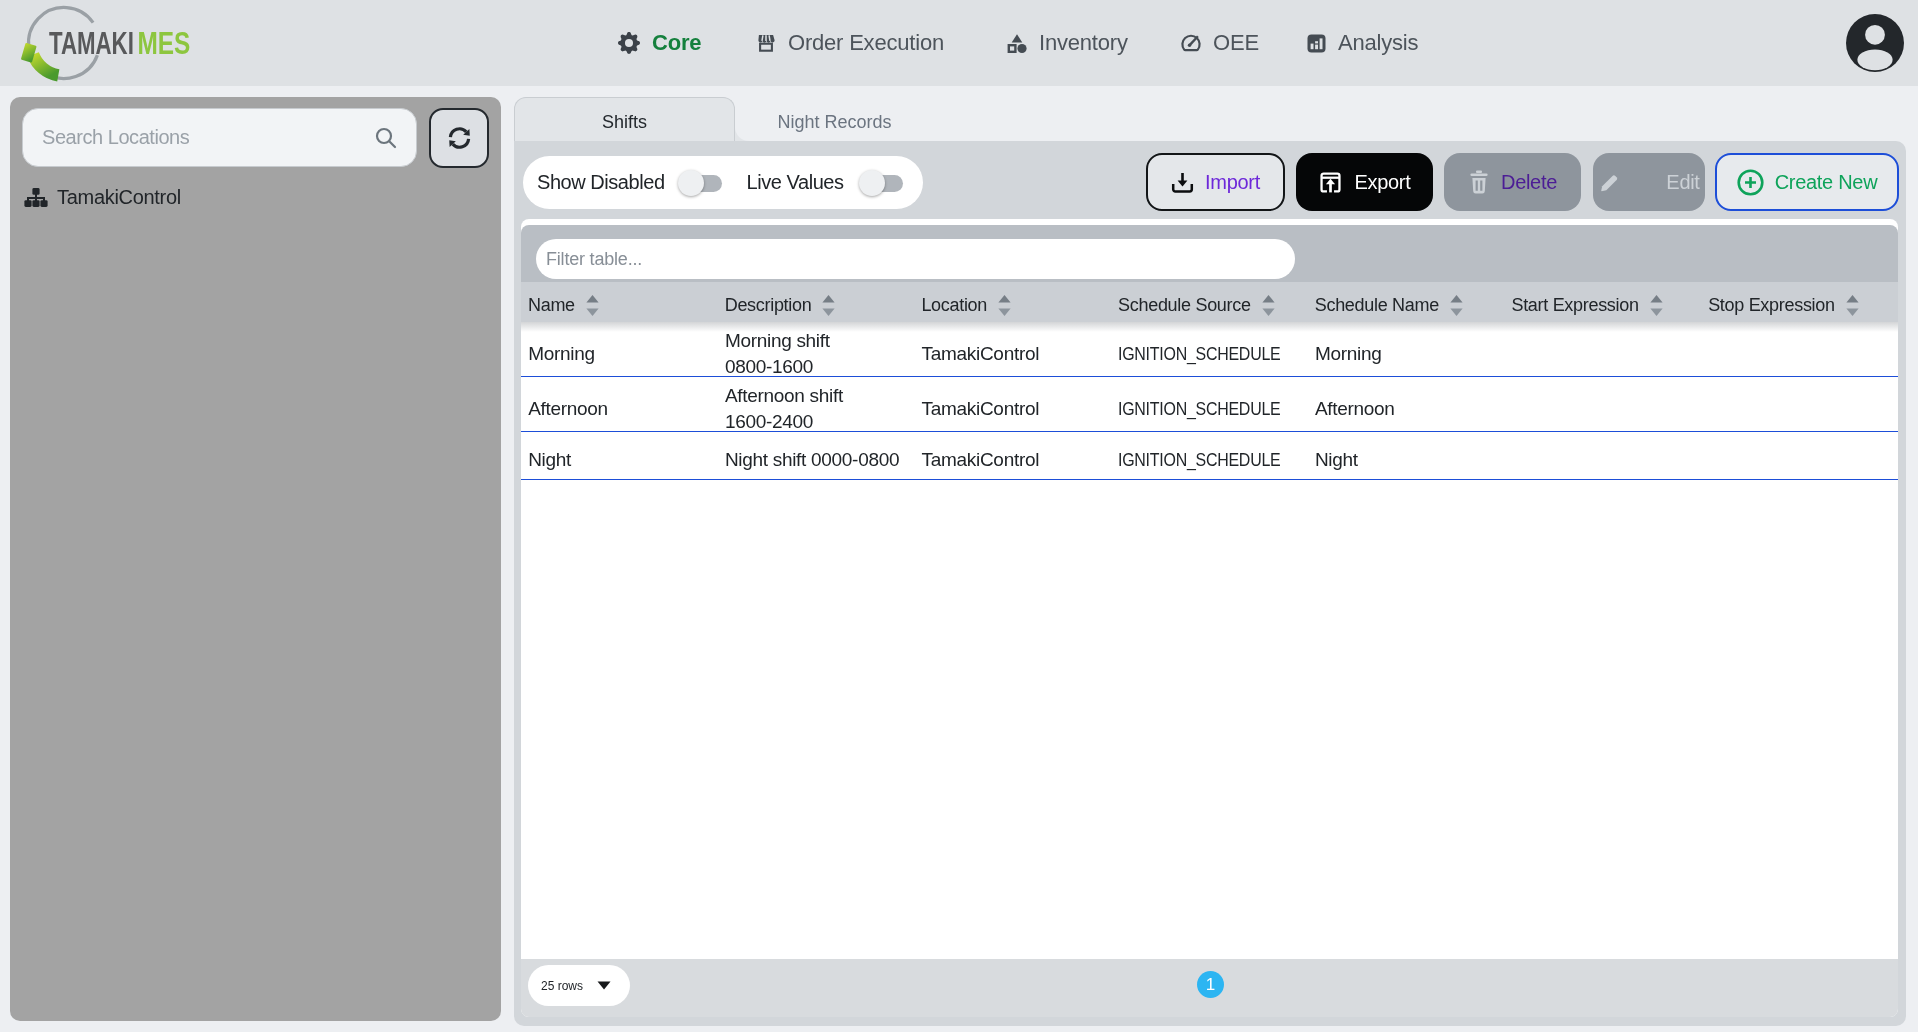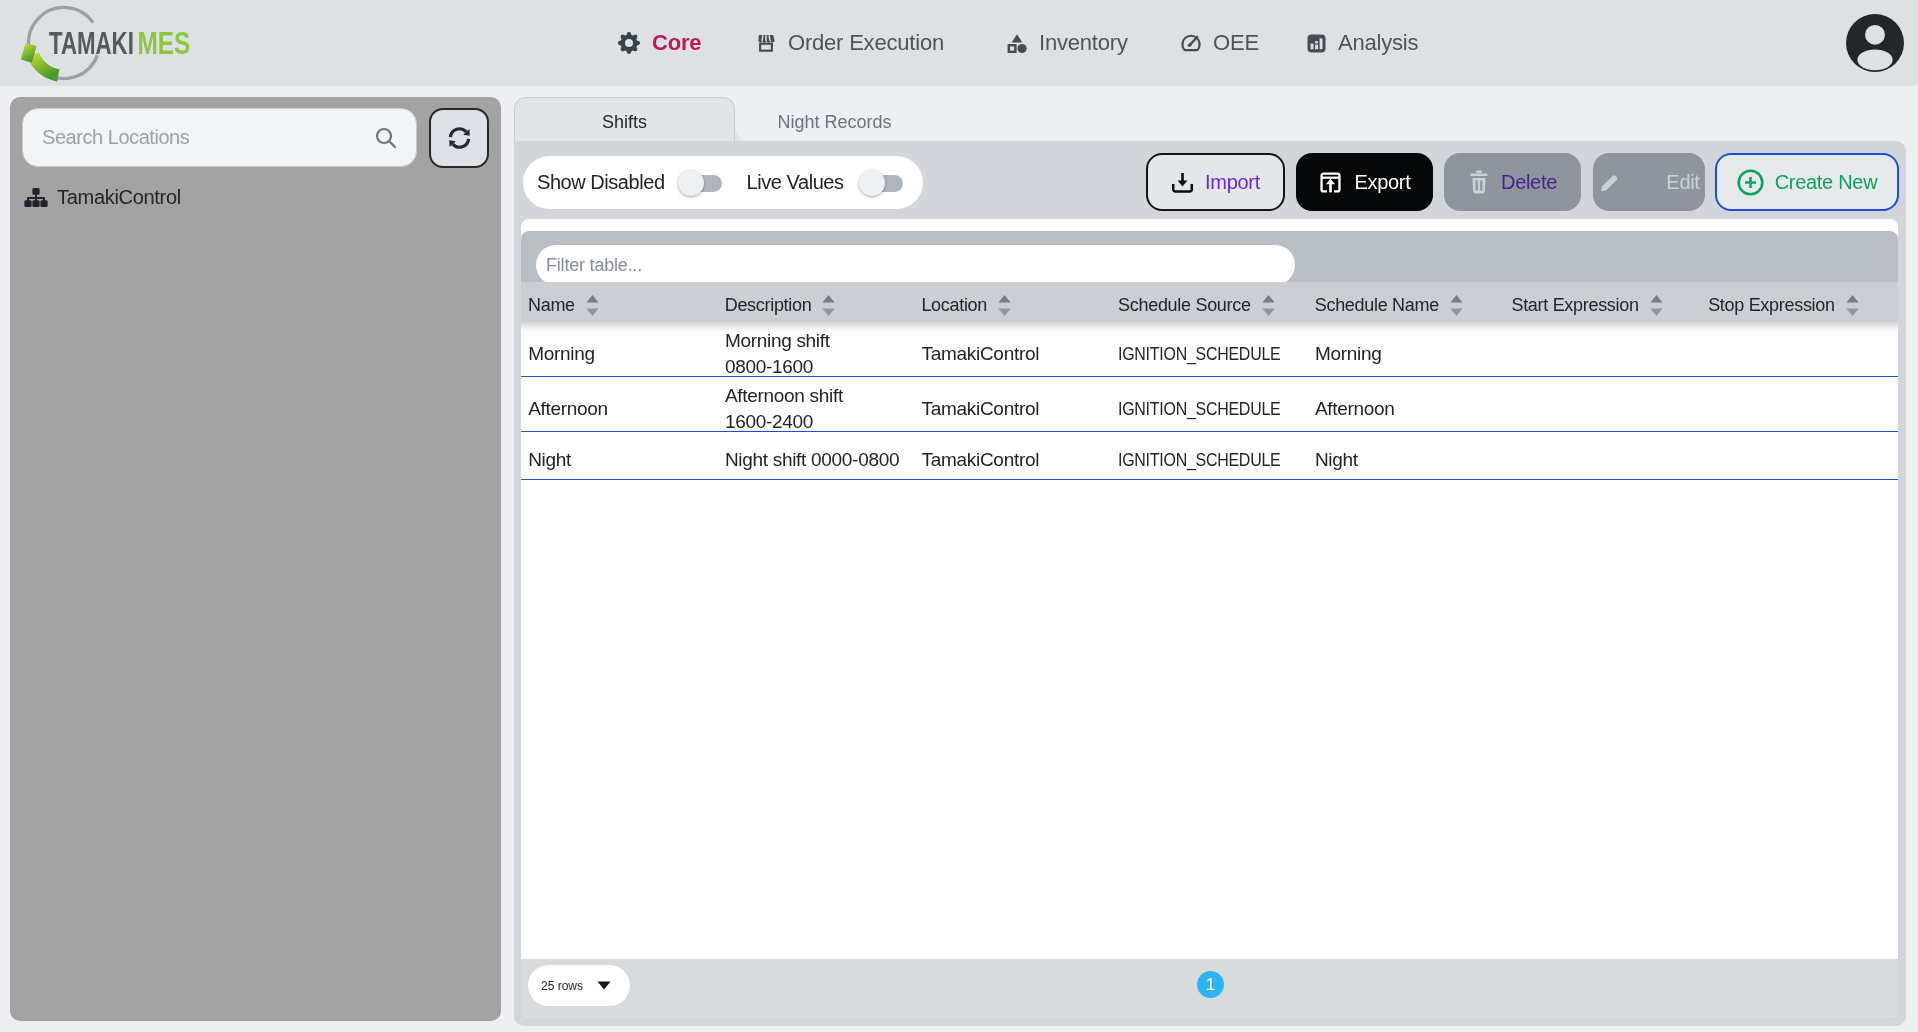--- a/index.html
+++ b/index.html
@@ -4,21 +4,21 @@
 <style>
 * { margin:0; padding:0; box-sizing:border-box; }
 html,body { width:1918px; height:1032px; overflow:hidden; }
 body { font-family:"Liberation Sans", sans-serif; background:#edeff2; position:relative; color:#212529; }
 .abs { position:absolute; }
 
 
 #navbar { left:0; top:0; width:1918px; height:86px; background:#dee1e4;text-decoration:underline; }
 .navitem { top:0; height:86px; display:flex; align-items:center; gap:12px; }
 .navitem span { font-size:22px; color:#4d545b; letter-spacing:-0.2px; white-space:nowrap; }
-.navitem.active span { color:#be185d; font-weight:bold; }
+.navitem.active span { color:#15803d; font-weight:bold; }
 
 
 #leftcard { left:10px; top:97px; width:491px; height:924px; background:#a3a3a3; border-radius:10px; }
 #searchbox { left:12px; top:11px; width:395px; height:59px; background:#f2f4f6; border:1px solid #c7cbcf; border-radius:16px; display:flex; align-items:center; }
 #searchbox .ph { font-size:20px; color:#9aa1a8; padding-left:19px; flex:1; letter-spacing:-0.45px; white-space:nowrap; }
 #refreshbtn { left:419px; top:11px; width:60px; height:60px; border:2px solid #24292e; border-radius:14px; background:#dde0e4; display:flex; align-items:center; justify-content:center; }
 #treerow { left:14px; top:89px; display:flex; align-items:center; gap:9px; }
 #treerow span { font-size:20px; color:#212529; letter-spacing:-0.3px; }
 
 
@@ -36,21 +36,21 @@
 
 .btn { top:12px; height:58px; border-radius:16px; display:flex; align-items:center; justify-content:center; gap:11px; font-size:20px; letter-spacing:-0.3px; white-space:nowrap; }
 #btn-import  { left:632px; width:139px; background:#e4e7ea; border:2px solid #121517; color:#6d28d9; }
 #btn-export  { left:782px; width:137px; background:#050607; color:#fff; }
 #btn-delete  { left:930px; width:137px; background:#8e959d; color:#4c1d95; }
 #btn-edit    { left:1079px; width:112px; background:#8e959d; color:#ccd1d6;gap:45px; }
 #btn-create  { left:1201px; width:184px; background:#e7eaed; border:2px solid #1d4ed8; color:#0ea35a; }
 
 
 #tablewrap { left:7px; top:78px; width:1377px; height:798px; background:#fff; border-radius:8px; }
-#filterstrip { left:0; top:12px; width:1377px; height:63px; background:#b9bec4; border-radius:8px 8px 0 0; }
+#filterstrip { left:0; top:6px; width:1377px; height:63px; background:#b9bec4; border-radius:8px 8px 0 0; }
 #filterinput { left:15px; top:14px; width:759px; height:40px; background:#fff; border-radius:20px; display:flex; align-items:center; }
 #filterinput .ph { font-size:18px; color:#878e96; padding-left:10px; letter-spacing:-0.2px; }
 #headerstrip { left:0; top:63px; width:1377px; height:40px; background:#cbcfd4; display:flex; }
 .hcell { width:196.7px; display:flex; align-items:center; padding-left:7px; padding-top:7px; gap:10px; font-size:18px; color:#212529; letter-spacing:-0.3px; white-space:nowrap; overflow:visible; flex-shrink:0; }
 #headshadow { left:0; top:103px; width:1377px; height:10px; background:linear-gradient(to bottom, rgba(110,116,122,0.30), rgba(110,116,122,0)); }
 .trow { left:0; width:1377px; display:flex; border-bottom:1px solid #1d4ed8;justify-content:flex-end; }
 .tcell { width:196.7px; padding-left:7px; padding-top:9px; display:flex; flex-direction:column; justify-content:center; font-size:19px; color:#212529; line-height:26px; letter-spacing:-0.3px; white-space:nowrap; flex-shrink:0; }
 .cond { display:inline-block; transform:scaleX(0.84); transform-origin:0 50%; }
 #row1 { top:103px; height:55px; }
 #row2 { top:158px; height:55px; }

